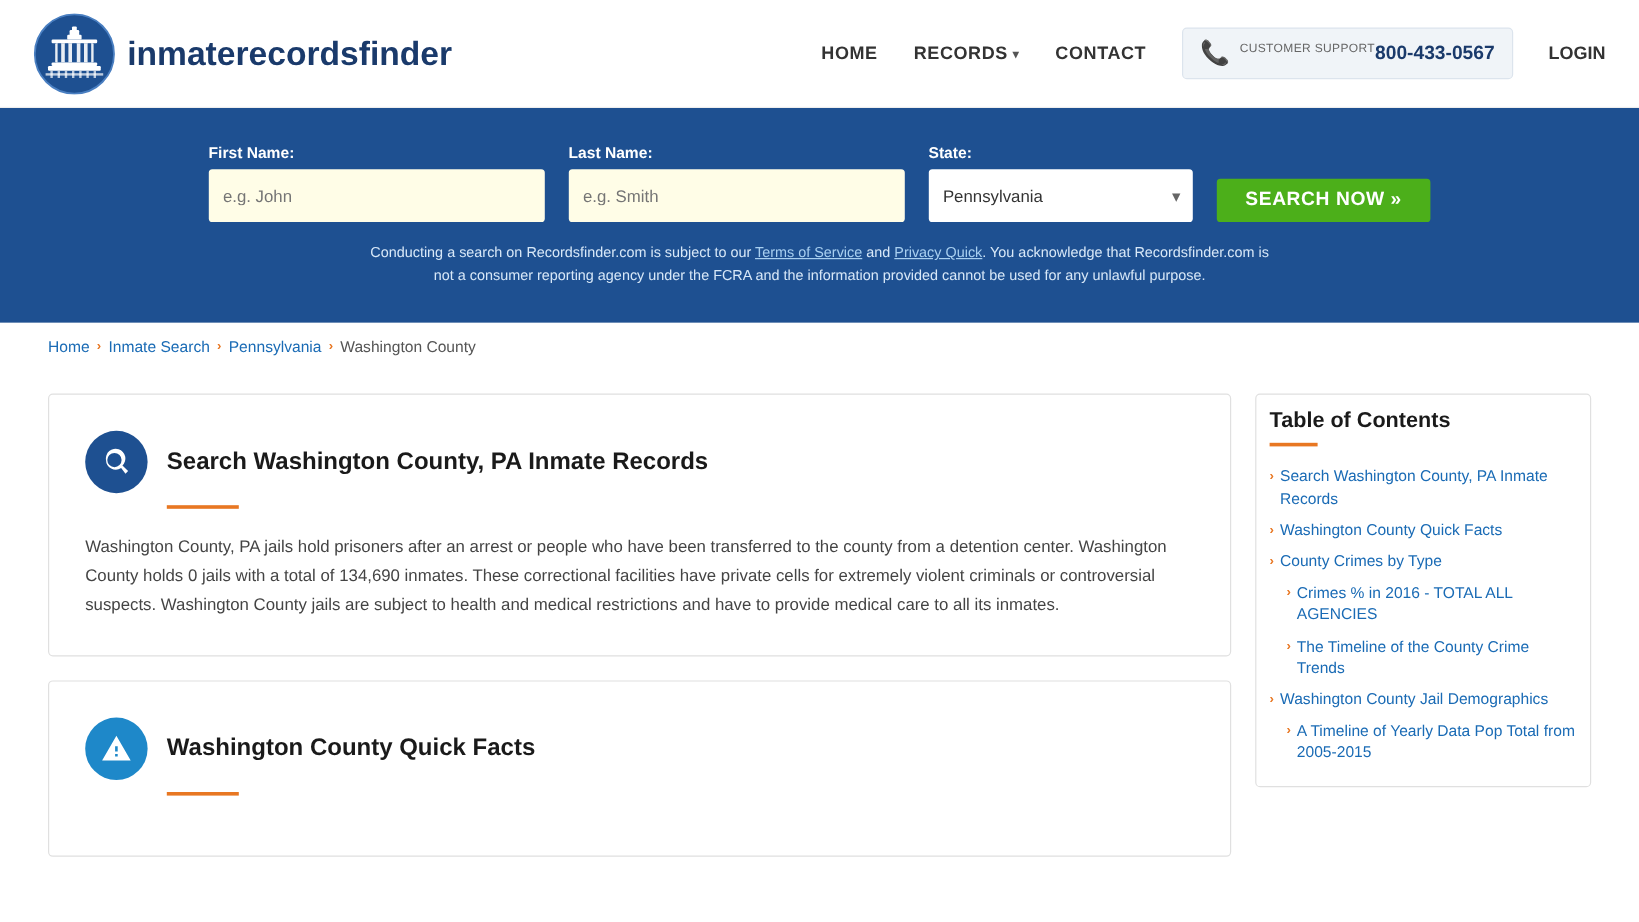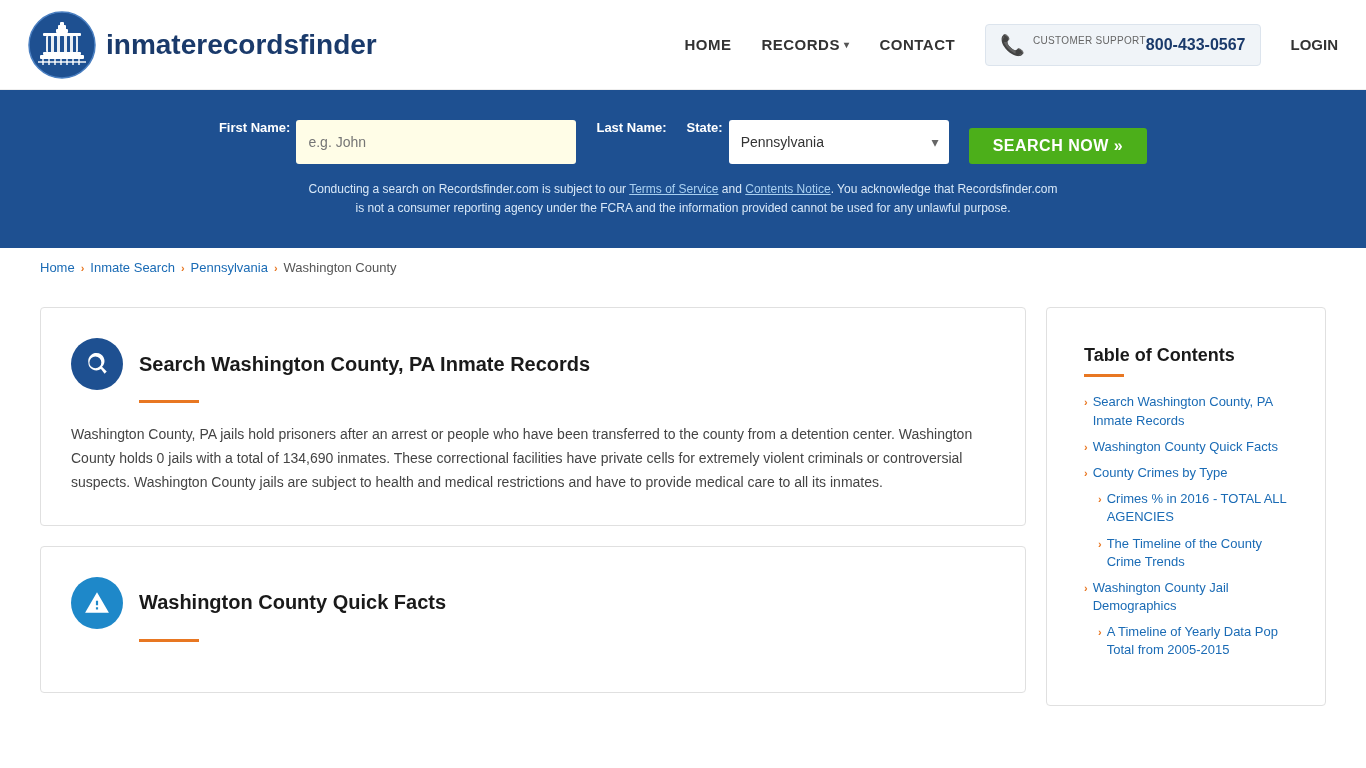--- a/index.html
+++ b/index.html
@@ -106,21 +106,21 @@
     }
     .search-form {
       display: flex;
       justify-content: center;
       gap: 20px;
       margin-bottom: 16px;
       flex-wrap: wrap;
     }
     .form-group {
       display: flex;
-      flex-direction: row;
+      flex-direction: column;
       align-items: flex-start;
       gap: 6px;
     }
     .form-label {
       font-size: 13px;
       color: #fff;
       font-weight: 600;
     }
     .form-input {
       width: 280px;
@@ -272,21 +272,21 @@
     }
 
     
     .right-col {
       width: 280px;
       flex-shrink: 0;
     }
     .toc-card {
       border: 1px solid #e0e0e0;
       border-radius: 4px;
-      padding: 37px;
+      padding: 11px;
       background: #fff;
     }
     .toc-title {
       font-size: 18px;
       font-weight: 700;
       color: #1a1a1a;
       margin-bottom: 8px;
     }
     .toc-divider {
       width: 40px;
@@ -384,34 +384,35 @@
 </header>
 
 <section class="hero">
   <div class="search-form">
     <div class="form-group">
       <label class="form-label">First Name:</label>
       <input class="form-input" type="text" placeholder="e.g. John" style="">
     </div>
     <div class="form-group">
       <label class="form-label">Last Name:</label>
+      <input class="form-input" type="text" placeholder="e.g. Smith" style="">
     </div>
     <div class="form-group">
       <label class="form-label">State:</label>
       <div class="select-wrapper">
         <select class="form-select">
           <option>Pennsylvania</option>
         </select>
         <span class="select-arrow">▾</span>
       </div>
     </div>
     <button class="search-btn">SEARCH NOW »</button>
   </div>
   <div class="hero-disclaimer">
-    Conducting a search on Recordsfinder.com is subject to our <a>Terms of Service</a> and <a>Contents Notice</a>. You acknowledge that Recordsfinder.com is not a consumer reporting agency under the FCRA and the information provided cannot be used for any unlawful purpose.
+    Conducting a search on Recordsfinder.com is subject to our <a>Terms of Service</a> and <a>Privacy Quick</a>. You acknowledge that Recordsfinder.com is not a consumer reporting agency under the FCRA and the information provided cannot be used for any unlawful purpose.
   </div>
 </section>
 
 <nav class="breadcrumb">
   <a>Home</a>
   <span class="breadcrumb-sep">›</span>
   <a>Inmate Search</a>
   <span class="breadcrumb-sep">›</span>
   <a>Pennsylvania</a>
   <span class="breadcrumb-sep">›</span>

